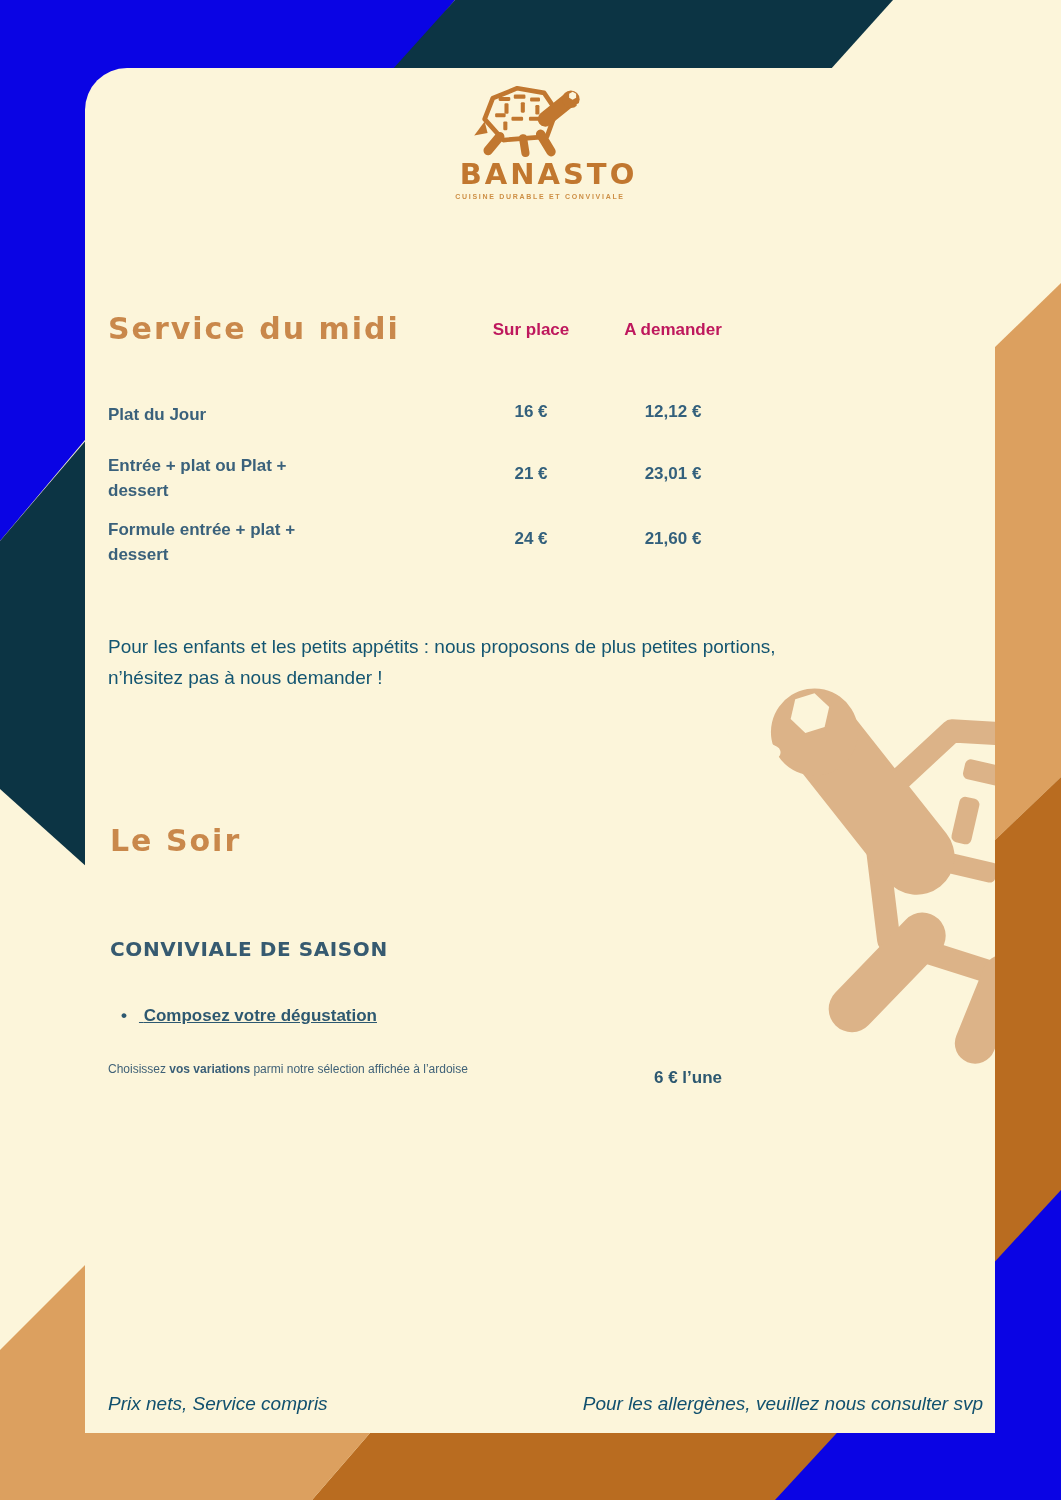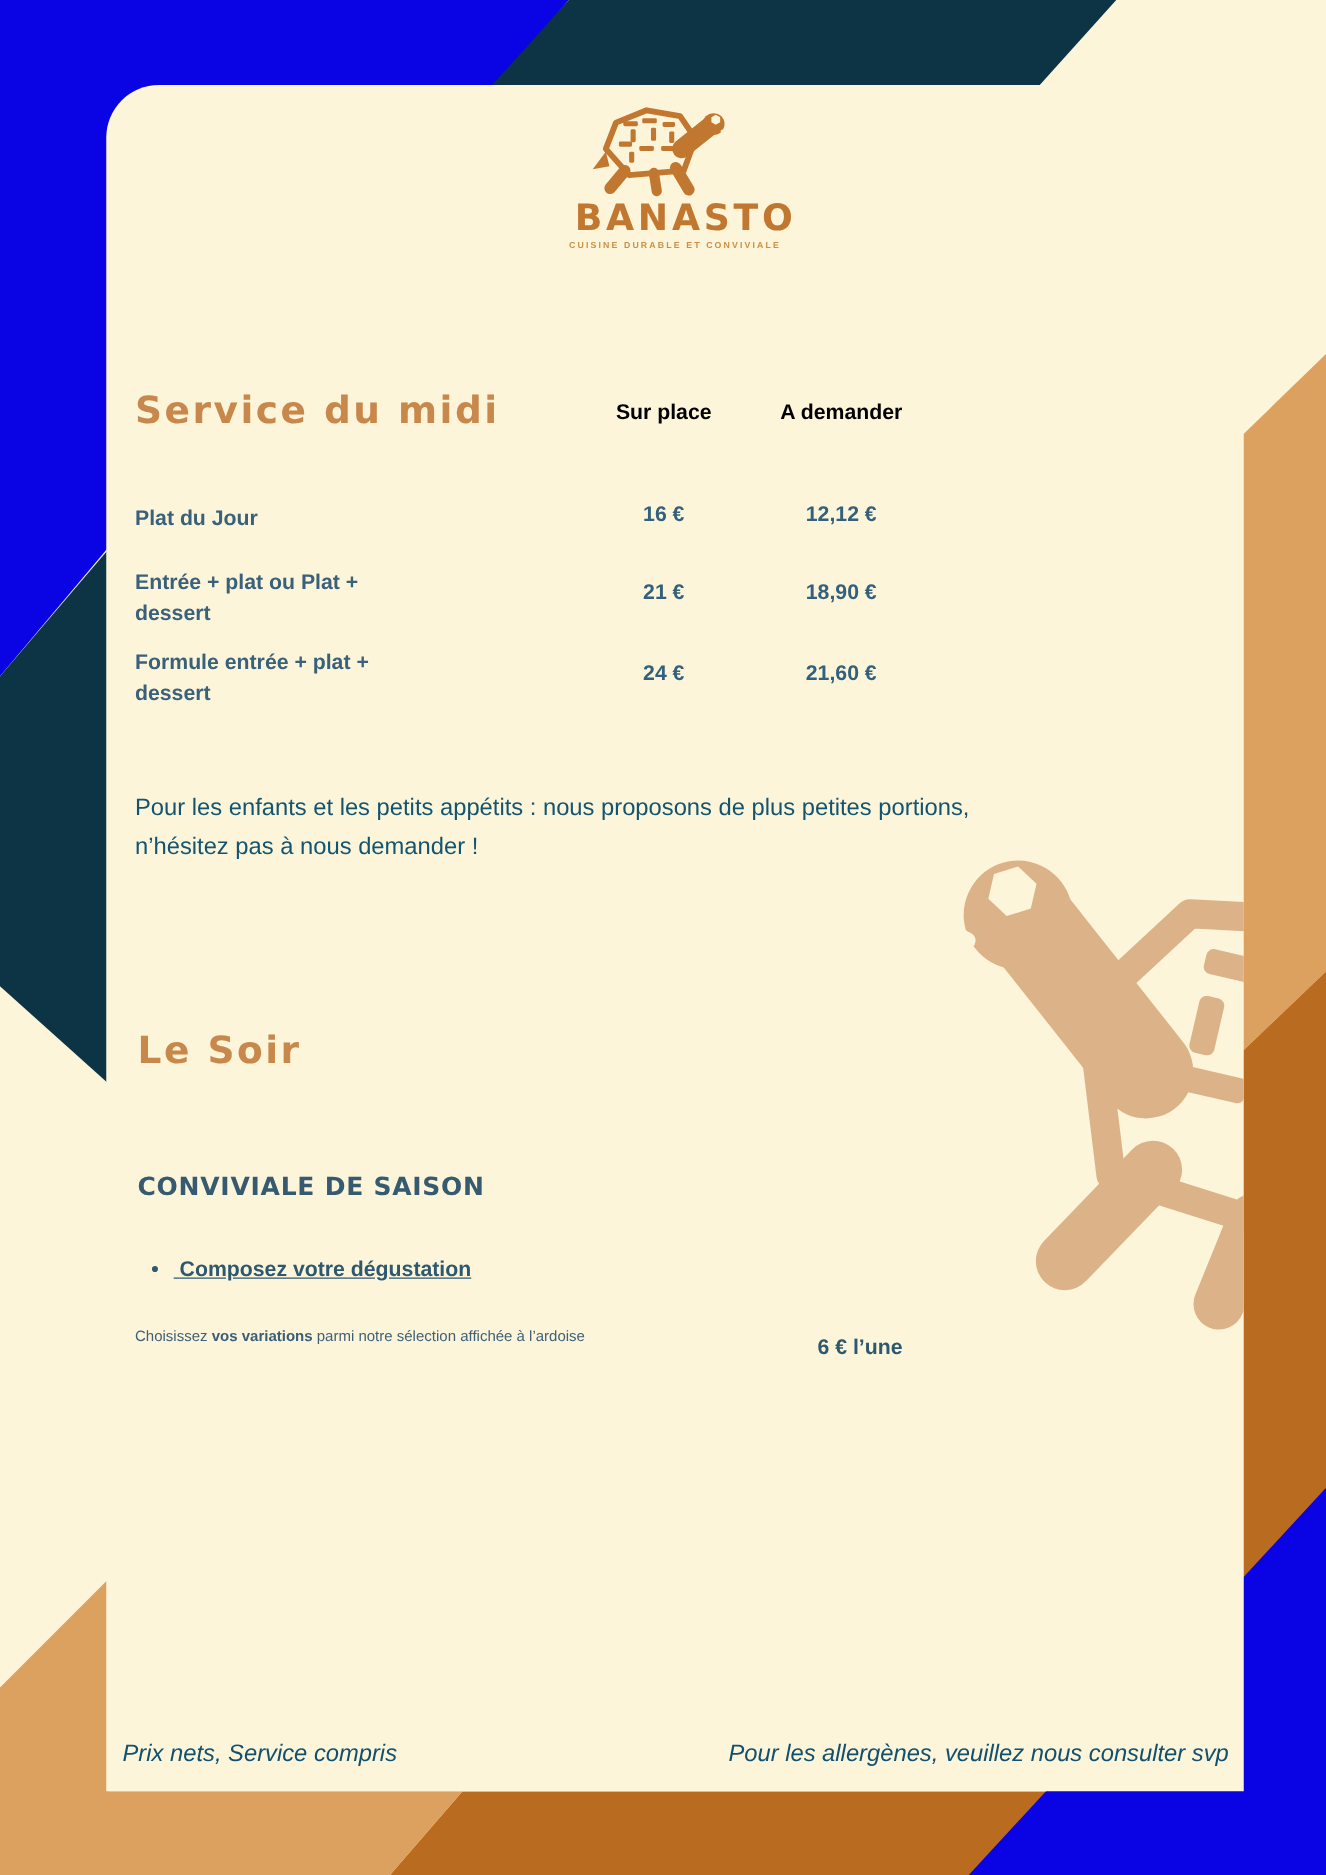--- a/index.html
+++ b/index.html
@@ -34,21 +34,21 @@
   .brand-tagline{font-size:7px;font-weight:bold;letter-spacing:1.7px;color:#cd8f45;margin-top:5px;}
 
   .section-title{
     position:absolute;font-family:"DejaVu Sans",sans-serif;font-weight:bold;
     font-size:30px;letter-spacing:2px;color:#c9884b;
   }
   .t-lunch{left:23px;top:243px;}
   .t-dinner{left:25px;top:755px;}
 
   .col-header{position:absolute;top:252px;transform:translateX(-50%);
-    font-size:17px;font-weight:bold;color:#000000;white-space:nowrap;}
+    font-size:17px;font-weight:bold;color:#be185d;white-space:nowrap;}
   .col-1{left:446px;} .col-2{left:588px;}
 
   .row-label{position:absolute;left:23px;width:240px;font-size:17px;font-weight:bold;
     color:#3a617b;line-height:25px;white-space:pre-line;}
   .price{position:absolute;transform:translateX(-50%);font-size:17px;font-weight:bold;
     color:#33607c;white-space:nowrap;}
 
   .note{position:absolute;left:23px;top:563px;width:810px;font-size:19px;
     color:#135571;line-height:31px;}
 
@@ -58,21 +58,21 @@
   .bullet-row{position:absolute;left:36px;top:938px;font-size:17px;font-weight:bold;color:#2d5870;text-decoration:underline;}
   .bullet-dot{display:inline-block;margin-right:12px;}
 
   .desc{position:absolute;left:23px;top:987px;width:485px;font-size:12px;
     color:#3f6177;line-height:28px;}
   .desc b{color:#3a5f78;}
 
   .unit-price{position:absolute;left:603px;top:1000px;transform:translateX(-50%);
     font-size:17px;font-weight:bold;color:#2d5870;white-space:nowrap;}
 
-  .footer-left{position:absolute;left:13px;top:1325px;font-size:19px;font-style:italic;color:#11506e;}
+  .footer-left{position:absolute;left:23px;top:1325px;font-size:19px;font-style:italic;color:#11506e;}
   .footer-right{position:absolute;right:12px;top:1325px;font-size:19px;font-style:italic;color:#11506e;}
 </style>
 </head>
 <body>
 
 <svg width="0" height="0" style="position:absolute">
   <defs>
     <g id="turtle">
       <path d="M20,60 L34,24 L76,7 L122,15 L143,46 L127,90 L52,96 Z" fill="none" stroke="currentColor" stroke-width="8" stroke-linejoin="round"></path>
       <g fill="currentColor">
@@ -134,21 +134,21 @@
       <div>
         <div class="row-label" style="top:334px">Plat du Jour</div>
         <div class="price col-1" style="top:334px">16 €</div>
         <div class="price col-2" style="top:334px">12,12 €</div>
       </div>
 
       <div>
         <div class="row-label" style="top:385px">Entrée + plat ou Plat +
 dessert</div>
         <div class="price col-1" style="top:396px">21 €</div>
-        <div class="price col-2" style="top:396px">18,90 €</div>
+        <div class="price col-2" style="top:396px">23,01 €</div>
       </div>
 
       <div>
         <div class="row-label" style="top:449px">Formule entrée + plat +
 dessert</div>
         <div class="price col-1" style="top:461px">24 €</div>
         <div class="price col-2" style="top:461px">21,60 €</div>
       </div>
 
       <div class="note" style="white-space:pre-line">Pour les enfants et les petits appétits : nous proposons de plus petites portions,

